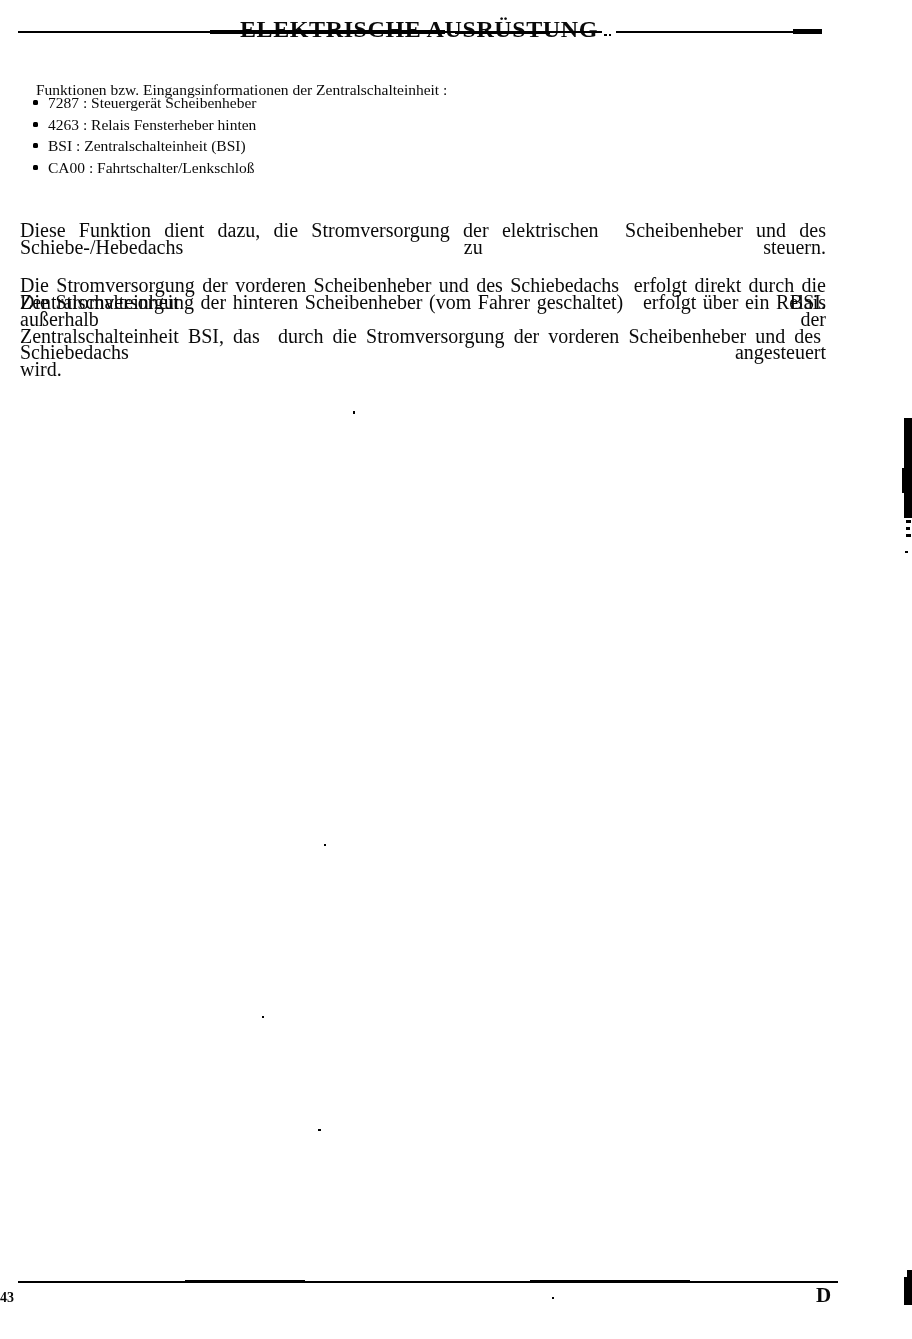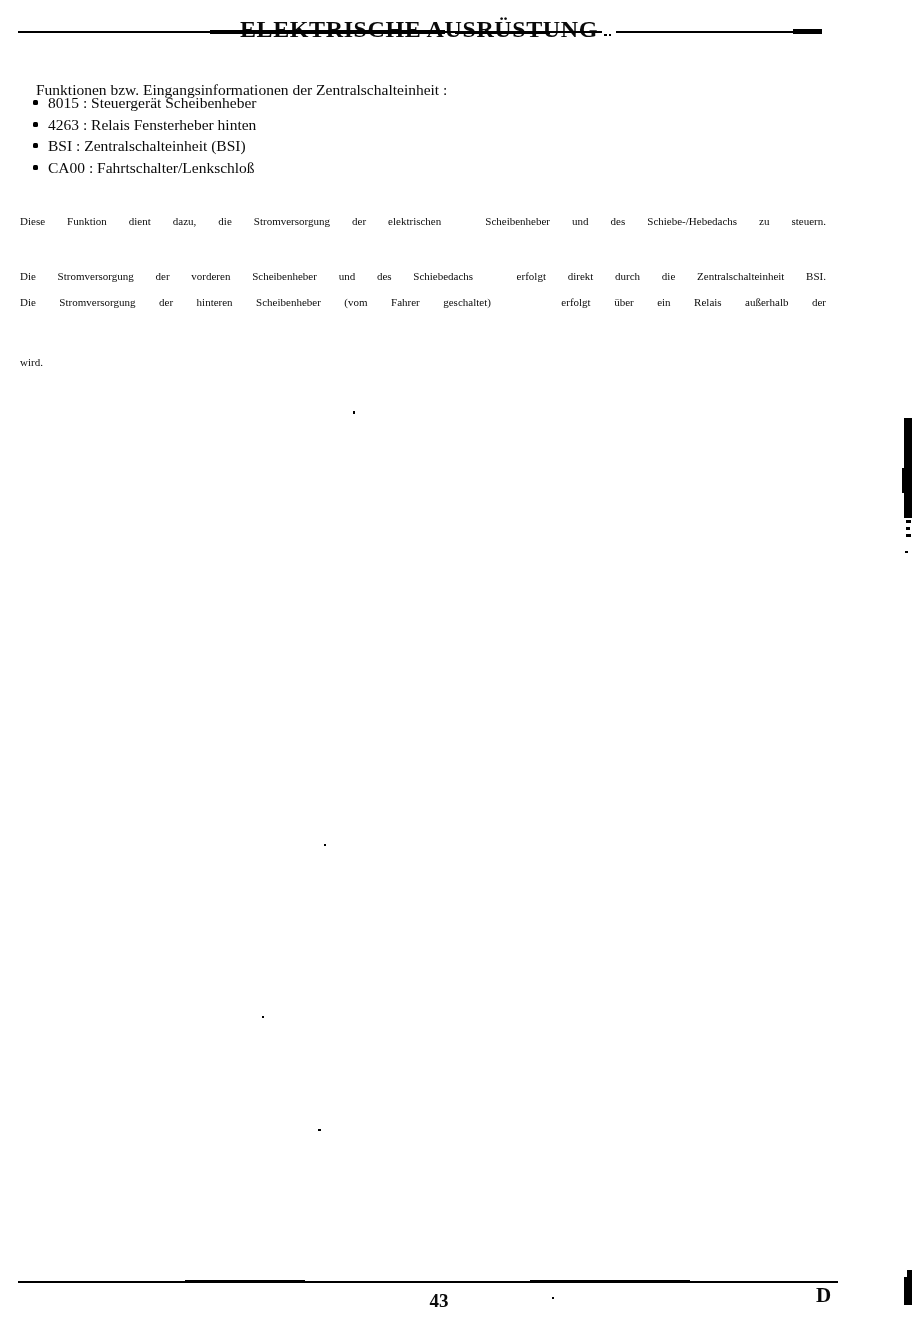--- a/index.html
+++ b/index.html
@@ -51,43 +51,42 @@
     top: 8px;
     width: 5px;
     height: 5px;
     background: #000;
     border-radius: 1.5px;
   }
   .para {
     position: absolute;
     left: 20px;
     width: 806px;
-    font-size: 11px;
+    font-size: 20px;
     line-height: 17px;
     text-align: justify;
     text-align-last: justify;
     white-space: normal;
   }
   .p1 { top: 202px; }
   .p2 { top: 230px; }
   .p3 { top: 257px; }
   .p4 { top: 294px; }
   .p4 .pline {
     text-align: justify;
     text-align-last: justify;
     line-height: 16.8px;
   }
-  .p4 .pline.last { text-align-last: left; margin-top: 43px; }
+  .p4 .pline.last { text-align-last: left; }
   .footer-pagenum {
     position: absolute;
     top: 1290px;
     left: 0;
     width: 878px;
-    text-align: center;
-    font-size: 19px;
+    font-size: 14px;
     font-weight: bold;
   }
   .footer-letter {
     position: absolute;
     top: 1283px;
     left: 816px;
     font-size: 21px;
     font-weight: bold;
   }
   .artifact { position: absolute; background: #000; }
@@ -105,41 +104,42 @@
   <div class="hline" style="left:604px; top:34px; width:3px; height:2px;"></div>
   <div class="hline" style="left:609px; top:34px; width:2px; height:2px;"></div>
   <div class="hline" style="left:616px; top:31px; width:206px; height:2px;"></div>
   <div class="hline" style="left:793px; top:29px; width:29px; height:5px;"></div>
 
   <p class="intro">Funktionen bzw. Eingangsinformationen der Zentralschalteinheit :</p>
 
   <div class="bullets">
     <div class="bullet-row">
       <span class="bullet-dot"></span>
-      <span>8015 : Steuergerät Scheibenheber</span>
+      <span>7287 : Steuergerät Scheibenheber</span>
     </div>
     <div class="bullet-row">
       <span class="bullet-dot"></span>
       <span>4263 : Relais Fensterheber hinten</span>
     </div>
     <div class="bullet-row">
       <span class="bullet-dot"></span>
       <span>BSI : Zentralschalteinheit (BSI)</span>
     </div>
     <div class="bullet-row">
       <span class="bullet-dot"></span>
       <span>CA00 : Fahrtschalter/Lenkschloß</span>
     </div>
   </div>
 
   <p class="para p1">Diese Funktion dient dazu, die Stromversorgung der elektrischen&nbsp; Scheibenheber und des Schiebe-/Hebedachs zu steuern.</p>
   <p class="para p3">Die Stromversorgung der vorderen Scheibenheber und des Schiebedachs&nbsp; erfolgt direkt durch die Zentralschalteinheit BSI.</p>
 
   <div class="para p4">
     <div class="pline">Die Stromversorgung der hinteren Scheibenheber (vom Fahrer geschaltet)&nbsp; &nbsp;erfolgt über ein Relais außerhalb der</div>
+    <div class="pline">Zentralschalteinheit BSI, das&nbsp; durch die Stromversorgung der vorderen Scheibenheber und des&nbsp; Schiebedachs angesteuert</div>
     <div class="pline last">wird.</div>
   </div>
 
   <div class="hline" style="left:18px; top:1281px; width:820px; height:2px;"></div>
   <div class="hline" style="left:185px; top:1280px; width:120px; height:3px;"></div>
   <div class="hline" style="left:530px; top:1280px; width:160px; height:3px;"></div>
   <div class="footer-pagenum">43</div>
   <div class="footer-letter">D</div>
 
   <div class="artifact" style="left:904px; top:418px; width:8px; height:100px;"></div>

